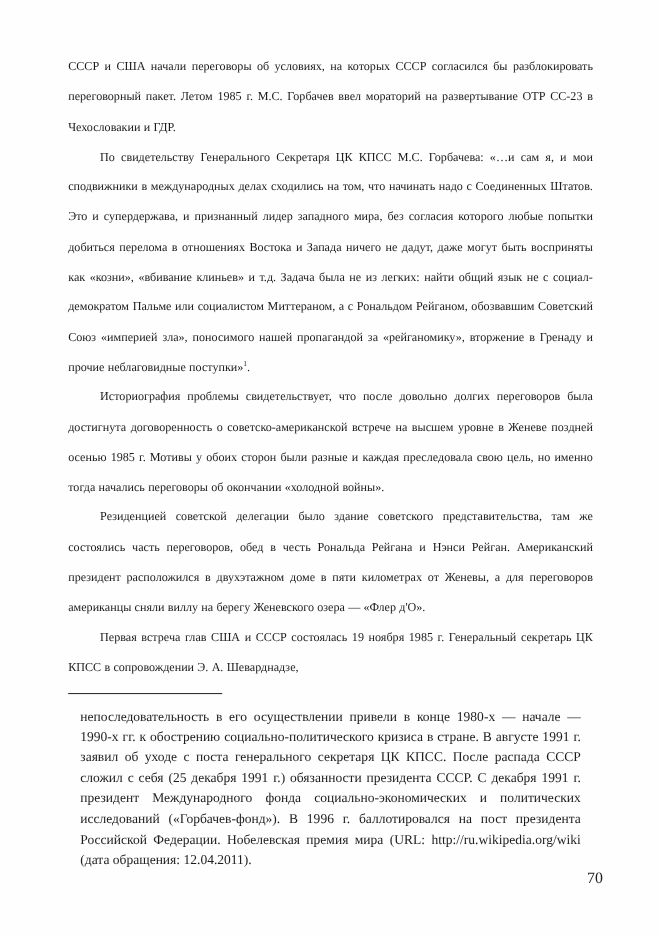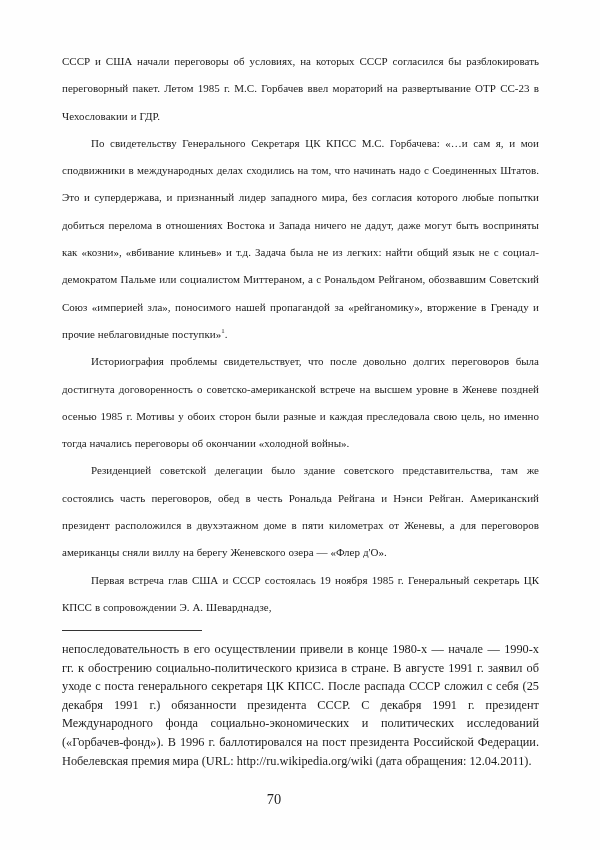--- a/index.html
+++ b/index.html
@@ -53,32 +53,32 @@
     top: 630px;
     width: 477px;
   }
   .fn-rule {
     width: 140px;
     height: 0;
     border-top: 1.2px solid #333;
     margin: 0 0 9px 0;
   }
   p.fnote {
-    margin: 0;
+    margin: 11px;
     text-align: justify;
     font-size: 12.3px;
     line-height: 18.6px;
     text-indent: 0;
   }
   .page-number {
     position: absolute;
     left: 0;
     top: 790px;
     width: 548px;
-    text-align: center;
+    text-align: right;
     font-size: 14.4px;
     line-height: 18px;
   }
 </style>
 </head>
 <body>
 
 <div class="page">
 
   <div class="text-block">

